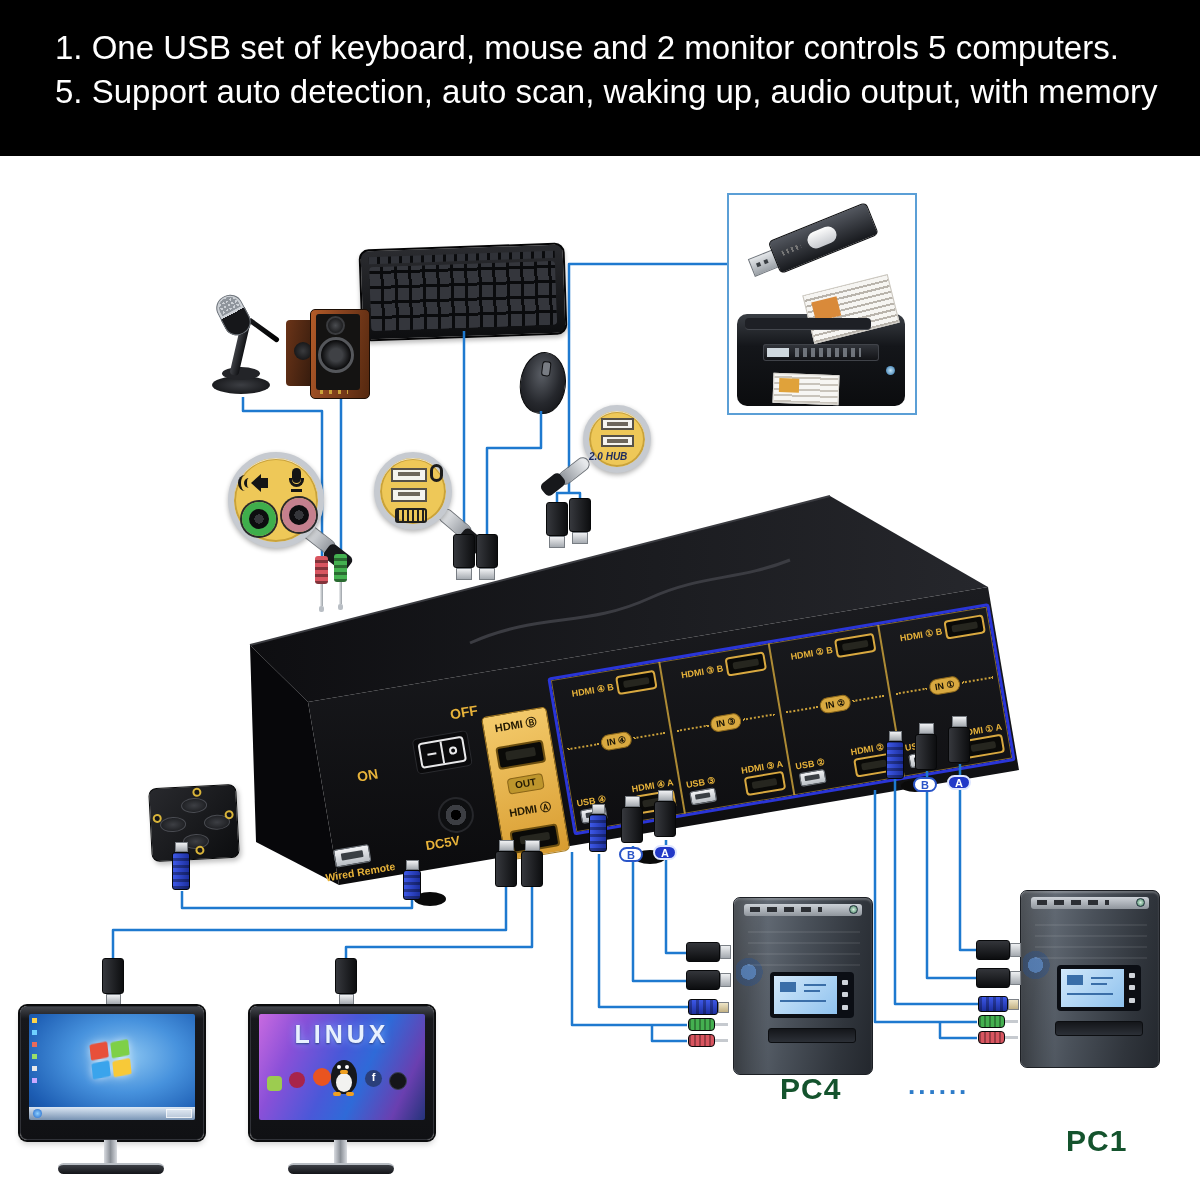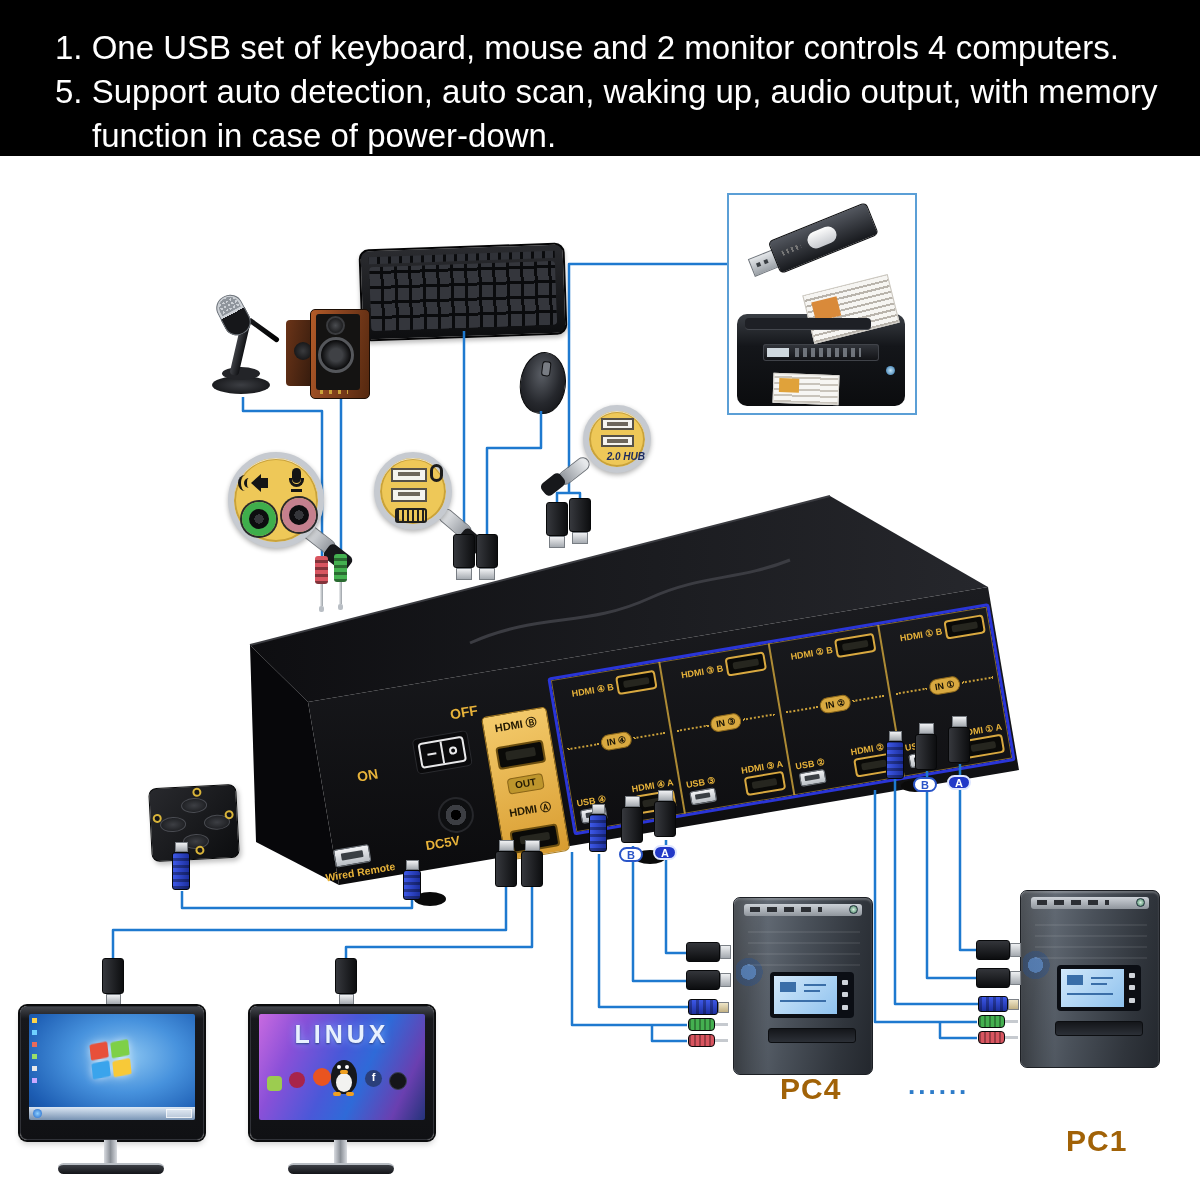--- a/index.html
+++ b/index.html
@@ -72,21 +72,21 @@
   .ic-spk-cone{position:absolute;width:0;height:0;border-top:9px solid transparent;border-bottom:9px solid transparent;border-right:10px solid #151515;}
   .ic-spk-box{position:absolute;width:7px;height:10px;background:#151515;}
   .ic-mic-cap{position:absolute;width:9px;height:15px;background:#151515;border-radius:5px;}
   .ic-mic-arc{position:absolute;width:15px;height:9px;border:3px solid #151515;border-top:none;border-radius:0 0 9px 9px;box-sizing:border-box;}
   .ic-mic-base{position:absolute;width:11px;height:3px;background:#151515;}
   .uport{position:absolute;background:#f5f4ef;border:2px solid #575248;box-sizing:border-box;}
   .uport .ubar{margin:2px auto 0;width:70%;height:4px;background:#6e675c;}
   .ic-mouse{position:absolute;width:13px;height:18px;border:3px solid #1c1c1c;border-radius:7px;box-sizing:border-box;}
   .ic-micro{position:absolute;height:11px;border:2px solid #20201e;border-radius:3px;
             background:repeating-linear-gradient(90deg,#20201e 0 2px,transparent 2px 5px);}
-  .hub-label{position:absolute;left:0;right:0;text-align:right;font-size:10px;font-weight:bold;font-style:italic;color:#1b2a5e;}
+  .hub-label{position:absolute;left:0;right:0;text-align:left;font-size:10px;font-weight:bold;font-style:italic;color:#1b2a5e;}
   
   .panel{position:absolute;left:308px;top:702px;width:690px;height:186px;transform:rotate(-9.6deg);transform-origin:0 0;}
   .plabel{color:#e8b33a;font-weight:bold;white-space:nowrap;}
   .glabel{color:#241a04;font-weight:bold;white-space:nowrap;font-size:11px;}
   .sw{position:absolute;left:96px;top:54px;width:54px;height:34px;background:#0a0a0c;border-radius:5px;border:1px solid #2a2b2f;display:flex;align-items:center;justify-content:center;}
   .sw-in{width:42px;height:22px;border:2px solid #e8e8ea;border-radius:4px;display:flex;}
   .sw-half{flex:1;display:flex;}
   .sw-dash{margin:auto;width:9px;height:2px;background:#e8e8ea;}
   .sw-o{margin:auto;width:8px;height:8px;border:2px solid #e8e8ea;border-radius:50%;box-sizing:border-box;}
   .sw-div{width:2px;background:#e8e8ea;}
@@ -178,30 +178,29 @@
   .tw-power{position:absolute;right:4px;top:1px;width:9px;height:9px;border-radius:50%;background:radial-gradient(#d8f0e2,#3a7a58);border:1px solid #20303a;box-sizing:border-box;}
   .tw-lines{position:absolute;left:14px;top:26px;width:112px;height:42px;background:repeating-linear-gradient(0deg,rgba(255,255,255,.07) 0 2px,transparent 2px 11px);}
   .tw-fan{position:absolute;left:2px;top:52px;width:28px;height:44px;
           background:radial-gradient(circle at 45% 50%,rgba(90,150,230,.6) 0 28%,rgba(40,80,140,.4) 29% 52%,transparent 53%);}
   .tw-lcd{position:absolute;left:36px;top:74px;width:84px;height:46px;background:#0b0e14;border-radius:4px;padding:4px;box-sizing:border-box;display:flex;gap:3px;}
   .tw-lcd-s{flex:1;background:linear-gradient(135deg,#d2e8fa,#8fc2ee);position:relative;}
   .tw-lcd-s div{position:absolute;background:#3a6ea8;}
   .tw-btns{width:10px;display:flex;flex-direction:column;justify-content:space-around;align-items:center;}
   .tw-btns div{width:6px;height:5px;background:#cfd4da;border-radius:1px;}
   .tw-slot{position:absolute;left:34px;top:130px;width:88px;height:15px;background:linear-gradient(180deg,#14161a,#2c3037);border-radius:3px;border:1px solid #0c0e11;box-sizing:border-box;}
-  .pclabel{position:absolute;font-size:30px;font-weight:bold;color:#a16207;letter-spacing:1px;}
+  .pclabel{position:absolute;font-size:30px;font-weight:bold;color:#14532d;letter-spacing:1px;}
   .dots{position:absolute;font-size:26px;font-weight:bold;color:#2e7cc9;letter-spacing:3px;}
 </style>
 </head>
 <body>
 
 <header class="topbar">
-  <div>1. One USB set of keyboard, mouse and 2 monitor controls 4 computers.</div>
+  <div>1. One USB set of keyboard, mouse and 2 monitor controls 5 computers.</div>
   <div>5. Support auto detection, auto scan, waking up, audio output, with memory</div>
-  <div class="indent">function in case of power-down.</div>
 </header>
 
 <div class="cbox"></div>
 <div class="fd">
   <div class="fd-tip">
     <div class="fd-hole" style="left:5px;"></div>
     <div class="fd-hole" style="left:13px;"></div>
   </div>
   <div class="fd-body"></div>
   <div class="fd-slider"></div>

